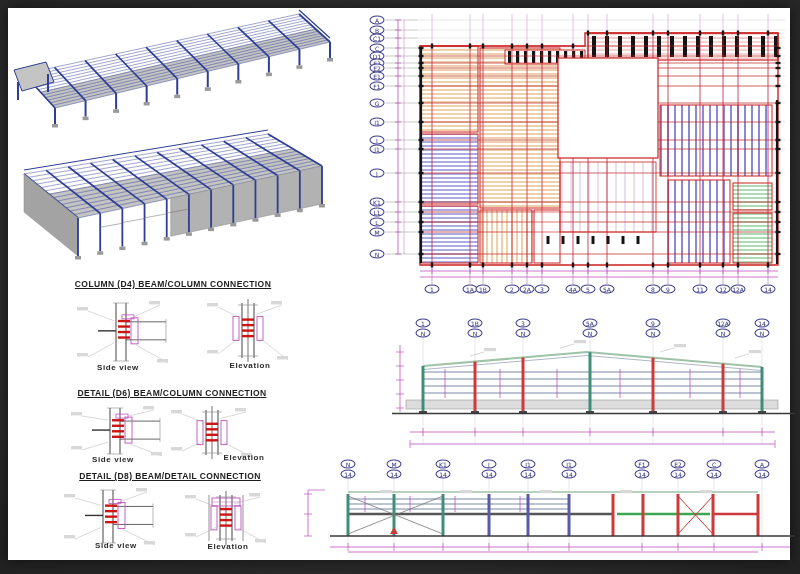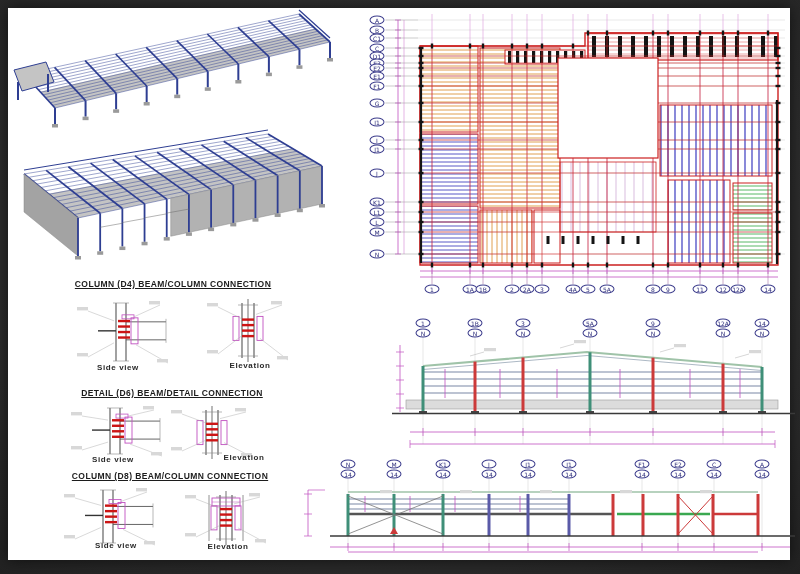--- a/index.html
+++ b/index.html
@@ -689,25 +689,25 @@
           <line x1="238" y1="527.88" x2="266" y2="543" stroke="#aaa" stroke-width="0.45" stroke-opacity="1"></line>
           <rect x="255" y="539" width="11" height="3.4" fill="#d8d8d8" stroke="none" stroke-width="0"></rect>
         </g>
       </g>
   </svg>
 
   <div class="detail-title" style="left:173px;top:279px">COLUMN (D4)   BEAM/COLUMN CONNECTION</div>
   <div class="caption" style="left:118px;top:363px">Side view</div>
   <div class="caption" style="left:250px;top:361px">Elevation</div>
 
-  <div class="detail-title" style="left:172px;top:388px">DETAIL (D6)   BEAM/DETAIL CONNECTION</div>
+  <div class="detail-title" style="left:172px;top:388px">DETAIL (D6)   BEAM/COLUMN CONNECTION</div>
   <div class="caption" style="left:113px;top:455px">Side view</div>
   <div class="caption" style="left:244px;top:453px">Elevation</div>
 
-  <div class="detail-title" style="left:170px;top:471px">COLUMN (D8)   BEAM/COLUMN CONNECTION</div>
+  <div class="detail-title" style="left:170px;top:471px">DETAIL (D8)   BEAM/DETAIL CONNECTION</div>
   <div class="caption" style="left:116px;top:541px">Side view</div>
   <div class="caption" style="left:228px;top:542px">Elevation</div>
 
   <div id="plan-row-bubbles">
       <div class="bubble" style="left: 377px; top: 20px;">A</div>
       <div class="bubble" style="left: 377px; top: 30px;">B</div>
       <div class="bubble" style="left: 377px; top: 38px;">C1</div>
       <div class="bubble" style="left: 377px; top: 48px;">C</div>
       <div class="bubble" style="left: 377px; top: 56px;">D1</div>
       <div class="bubble" style="left: 377px; top: 63px;">E3</div>

